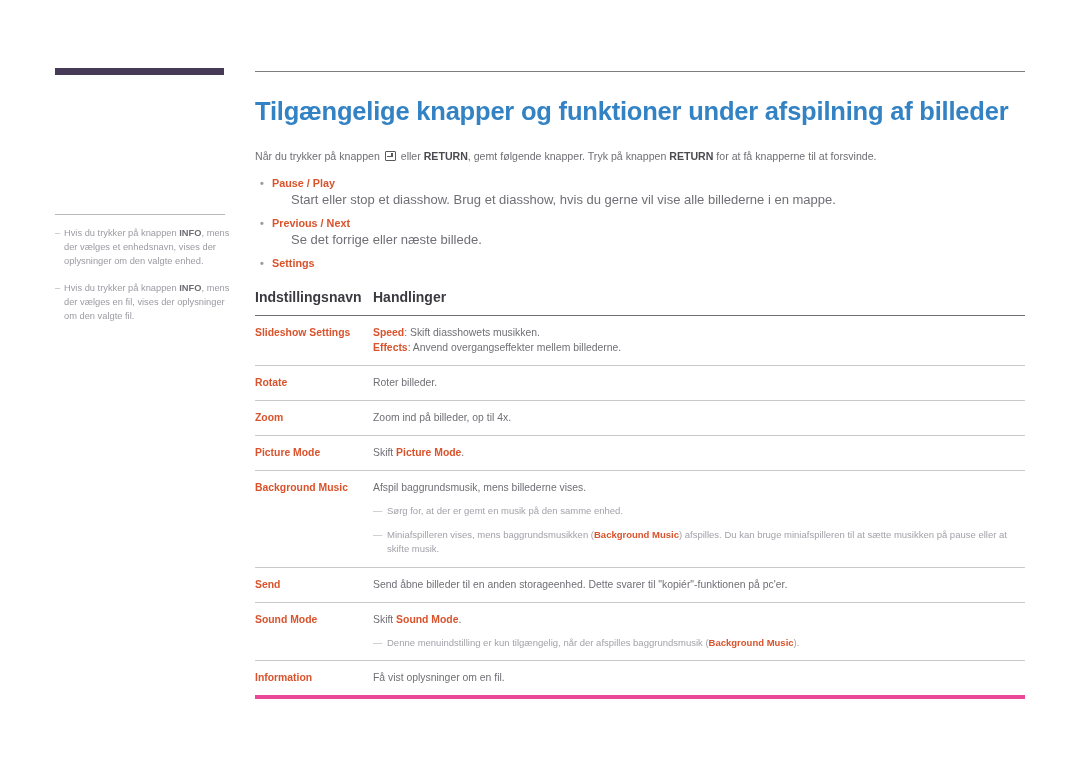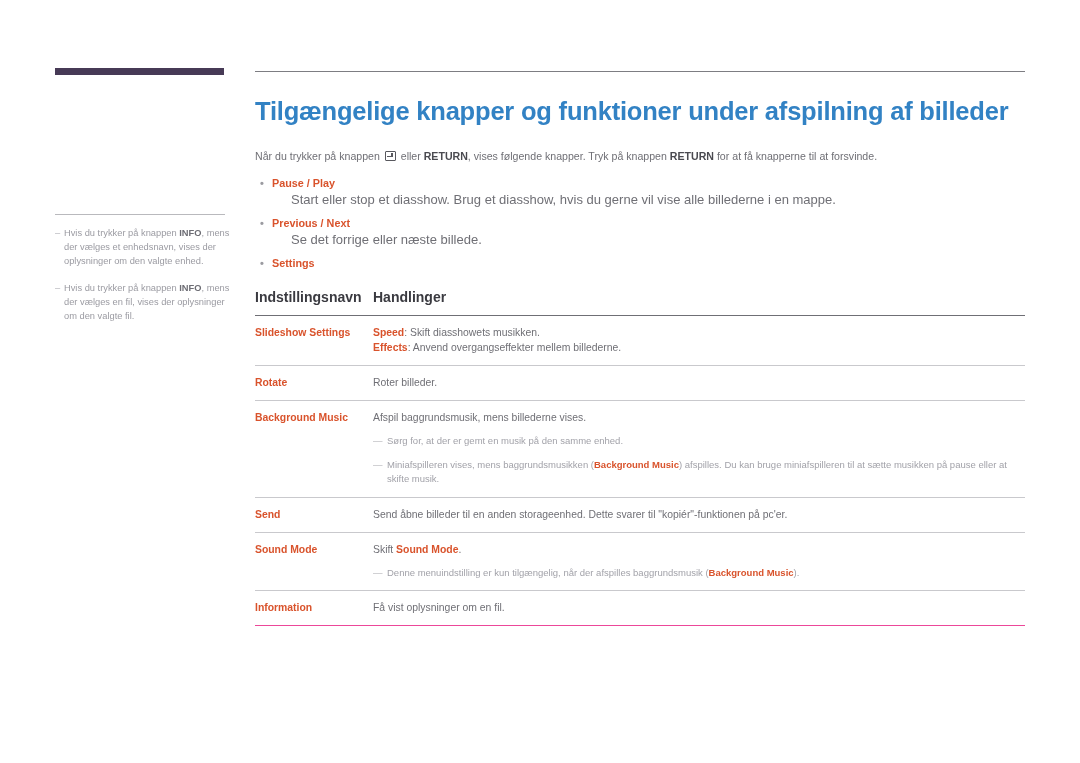--- a/index.html
+++ b/index.html
@@ -151,21 +151,21 @@
     border-bottom: 1.6px solid #6f6f75;
   }
   table.settings thead th.h1 { padding-right: 16px; }
   table.settings thead th.h2 { padding-left: 0px; }
 
   table.settings tbody td {
     vertical-align: top;
     padding: 9px 0 10px 0;
     border-bottom: 1px solid #c9c9cd;
   }
-  table.settings tbody tr:last-child td { border-bottom: 1px solid #ec4899; }
+  table.settings tbody tr:last-child td { border-bottom: 4px solid #ec4899; }
 
   td.name {
     font-size: 10.4px;
     line-height: 15px;
     font-weight: bold;
     color: #d9532c;
     padding-right: 14px;
   }
   td.action {
     font-size: 10.4px;
@@ -209,21 +209,21 @@
         <span class="txt"><span>Hvis du trykker på knappen </span><b>INFO</b><span>, mens der vælges en fil, vises der oplysninger om den valgte fil.</span></span>
       </div>
     </div>
 </div>
 
 <div class="main">
 
   <h1 class="page-title">Tilgængelige knapper og funktioner under afspilning af billeder</h1>
 
   <p class="intro">
-    <span>Når du trykker på knappen </span><span class="key-icon"></span><span> eller </span><b>RETURN</b><span>, vises følgende knapper. Tryk på knappen </span><b>RETURN</b><span> for at få knapperne til at forsvinde.</span>
+    <span>Når du trykker på knappen </span><span class="key-icon"></span><span> eller </span><b>RETURN</b><span>, gemt følgende knapper. Tryk på knappen </span><b>RETURN</b><span> for at få knapperne til at forsvinde.</span>
   </p>
 
   <ul class="bullets" id="bullet-list">
       <li>
         <div class="bullet-head">
           <span class="bullet-dot">•</span>
           <span>Pause / Play</span>
         </div>
         <div class="bullet-desc">Start eller stop et diasshow. Brug et diasshow, hvis du gerne vil vise alle billederne i en mappe.</div>
       </li>
@@ -261,20 +261,32 @@
             <div class="line"><b class="or">Effects</b><span>: Anvend overgangseffekter mellem billederne.</span></div>
           </td>
         </tr>
         <tr>
           <td class="name">Rotate</td>
           <td class="action">
             <div class="line"><span>Roter billeder.</span></div>
           </td>
         </tr>
         <tr>
+          <td class="name">Zoom</td>
+          <td class="action">
+            <div class="line"><span>Zoom ind på billeder, op til 4x.</span></div>
+          </td>
+        </tr>
+        <tr>
+          <td class="name">Picture Mode</td>
+          <td class="action">
+            <div class="line"><span>Skift </span><b class="or">Picture Mode</b><span>.</span></div>
+          </td>
+        </tr>
+        <tr>
           <td class="name">Background Music</td>
           <td class="action">
             <div class="line"><span>Afspil baggrundsmusik, mens billederne vises.</span></div>
             <div class="subnote">
               <span class="dash">—</span>
               <span class="txt"><span>Sørg for, at der er gemt en musik på den samme enhed.</span></span>
             </div>
             <div class="subnote">
               <span class="dash">—</span>
               <span class="txt"><span>Miniafspilleren vises, mens baggrundsmusikken (</span><b>Background Music</b><span>) afspilles. Du kan bruge miniafspilleren til at sætte musikken på pause eller at skifte musik.</span></span>

